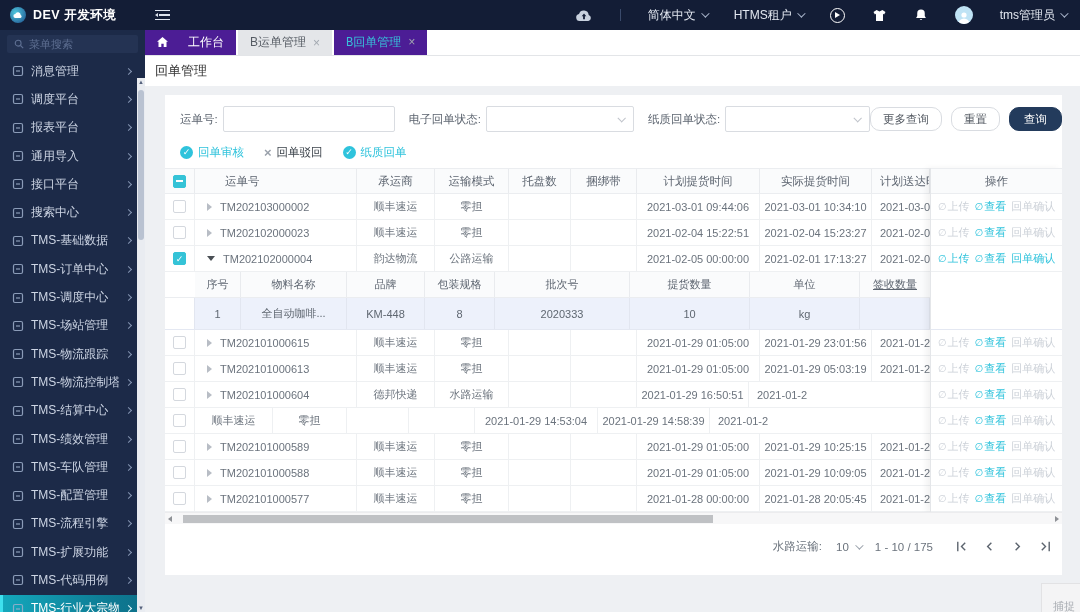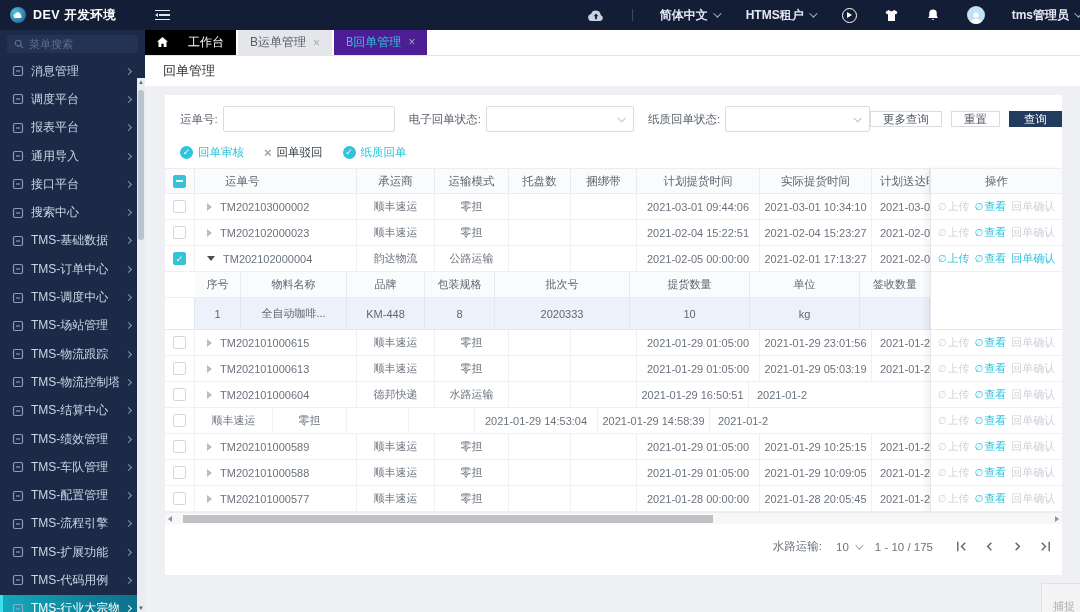--- a/index.html
+++ b/index.html
@@ -9,21 +9,21 @@
   
   .topbar { position:absolute; top:0; left:0; width:1080px; height:30px; background:#131d36; display:flex; align-items:center; color:#fff; z-index:30; }
   .brand { width:145px; display:flex; align-items:center; padding-left:10px; gap:7px; }
   .logo-badge { width:16px; height:16px; border-radius:50%; background:radial-gradient(circle at 35% 35%, #4fc7dd, #1d4e8c); display:inline-flex; align-items:center; justify-content:center; }
   .logo-badge svg { display:block; }
   .brand-text { font-size:12.5px; font-weight:bold; letter-spacing:.5px; white-space:nowrap; }
   .collapse-ic { margin-left:10px; width:15px; height:11px; position:relative; cursor:pointer; }
   .collapse-ic i { position:absolute; left:0; right:0; height:1.6px; background:#dfe5ee; }
   .collapse-ic i:nth-child(1){top:0;} .collapse-ic i:nth-child(2){top:4.6px; left:4px;} .collapse-ic i:nth-child(3){top:9.2px;}
   .collapse-ic::after { content:""; position:absolute; left:0; top:3.2px; border-top:2.5px solid transparent; border-bottom:2.5px solid transparent; border-right:3.5px solid #dfe5ee; }
-  .top-right { margin-left:auto; display:flex; align-items:center; gap:27px; font-size:12px; color:#e3e8f1;font-weight:bold; }
+  .top-right { margin-left:auto; display:flex; align-items:center; gap:27px; padding-right:14px; font-size:12px; color:#e3e8f1; }
   .tb-item { display:inline-flex; align-items:center; gap:5px; cursor:pointer; white-space:nowrap; }
   .tb-divider { width:1px; height:12px; background:#3a4a6b; }
   .chev-down { display:inline-block; width:6px; height:6px; border-right:1.3px solid #aab6cc; border-bottom:1.3px solid #aab6cc; transform:rotate(45deg) translateY(-2px); }
   .play-circle { width:15px; height:15px; border:1.4px solid #fff; border-radius:50%; display:inline-flex; align-items:center; justify-content:center; }
   .play-circle::after { content:""; border-top:3px solid transparent; border-bottom:3px solid transparent; border-left:5px solid #fff; margin-left:1px; }
   .avatar { width:18px; height:18px; border-radius:50%; background:#bfe3f5; display:inline-flex; align-items:flex-end; justify-content:center; overflow:hidden; }
 
   
   .sidebar { position:absolute; top:30px; left:0; width:145px; height:582px; background:#1c2a48; z-index:20; }
   .menu-search { margin:5px 7px 4px 7px; height:18px; background:#243353; border-radius:2px; display:flex; align-items:center; gap:5px; padding:0 7px; color:#5e6f92; font-size:11px; }
@@ -38,41 +38,41 @@
   .side-scrollbar { position:absolute; top:48px; right:0; width:8px; bottom:0; background:#e9ecf1; z-index:25; }
   .side-thumb { position:absolute; top:12px; left:1px; width:6px; height:150px; background:#b9c2d1; border-radius:3px; }
   .side-arrow { position:absolute; left:0; width:8px; font-size:6px; color:#55617c; text-align:center; }
   .side-arrow.up { top:1px; } .side-arrow.down { bottom:1px; }
 
   
   .main { position:absolute; top:30px; left:145px; width:935px; height:582px; background:#eef0f3; }
   .tabbar { height:26px; background:#fff; border-bottom:1px solid #e3e5e8; display:flex; align-items:stretch; }
   .tab { display:flex; align-items:center; gap:5px; padding:0 12px; font-size:12px; background:#e4e6e9; color:#555b63; margin-right:2px; cursor:pointer; white-space:nowrap; }
   .tab .home-ic { display:none; }
-  .tab.pinned { background:#000000; color:#fff;gap:20px; }
+  .tab.pinned { background:#4c1d95; color:#fff;gap:20px; }
   .tab.pinned .home-ic { display:inline-block; }
   .tab.active { background:#4c1d95; color:#38c1da;font-family:Liberation Mono, monospace; }
   .tab-close { display:none; color:#a2a8b0; font-size:12px; margin-left:2px; }
   .tab.closable .tab-close { display:inline; }
-  .page-title { height:30px; background:#fff; font-size:13px; color:#333; line-height:30px; padding-left:18px; }
+  .page-title { height:30px; background:#fff; font-size:13px; color:#333; line-height:30px; padding-left:10px; }
 
   .content { position:relative; height:526px; }
   .card { position:absolute; top:9px; left:20px; width:897px; height:480px; background:#fff; }
 
   
   .filters { display:flex; align-items:center; padding:11px 0 0 15px; font-size:11.5px; color:#5d6570; }
   .filters label { white-space:nowrap; }
   .f-input, .f-select { height:26px; border:1px solid #d9dce1; border-radius:2px; background:#fff; margin-left:5px; }
   .f-input { width:181px; padding:0 8px; font-size:11.5px; color:#333; outline:none; }
   .f-select { width:173px; display:inline-flex; align-items:center; justify-content:flex-end; padding-right:9px; cursor:pointer; }
   .f-select.narrow { width:169px; }
   .f-select .chev { width:6px; height:6px; border-right:1.3px solid #c0c4cb; border-bottom:1.3px solid #c0c4cb; transform:rotate(45deg) translateY(-1px); }
   .f-label2 { margin-left:14px; }
   .f-buttons { margin-left:auto; display:flex; gap:9px; padding-right:0; }
-  .btn { height:16px; border:1px solid #d9dce1; background:#fff; border-radius:0; font-size:11.5px; color:#555b63; padding:0 12px; cursor:pointer; white-space:nowrap; }
+  .btn { height:24px; border:1px solid #d9dce1; background:#fff; border-radius:10px; font-size:11.5px; color:#555b63; padding:0 12px; cursor:pointer; white-space:nowrap; }
   .btn.primary { background:#233b5c; border-color:#233b5c; color:#fff; padding:0 14px; }
 
   
   .toolbar { display:flex; align-items:center; gap:20px; margin:10px 0 0 15px; height:20px; font-size:11.5px; }
   .tool { display:inline-flex; align-items:center; gap:5px; cursor:pointer; color:#3c434b; }
   .tool.teal { color:#2fc3dc; }
   .check-circle { width:13px; height:13px; border-radius:50%; background:#2fc3dc; color:#fff; font-size:9px; line-height:13px; text-align:center; display:inline-block; }
   .x-ic { color:#9aa1ab; font-size:13px; font-weight:bold; }
 
   
@@ -98,21 +98,21 @@
 
   
   .detail { background:#fff; }
   .sub-head { height:26px; background:#fafbfc; border-bottom:1px solid #ebedf0; font-size:11px; color:#5d6570; }
   .sub-row { height:32px; background:#edf1fb; border-bottom:1px solid #e4e8f2; font-size:11px; color:#5f6771; }
   .scell { display:flex; align-items:center; justify-content:center; border-right:1px solid #e9ebee; overflow:hidden; white-space:nowrap; }
   .sub-row .scell { border-right:1px solid #e2e6f0; }
   .sw-indent{width:30px; border-right:none; background:#fff;}
   .sub-row .sw-indent{ background:#fff; }
   .sw-idx{width:46px;} .sw-mat{width:106px;} .sw-brand{width:78px;} .sw-spec{width:70px;}
-  .sw-batch{width:135px;} .sw-qty{width:120px;} .sw-unit{width:110px;} .sw-sign{width:70px; border-right:none;}
+  .sw-batch{width:135px;} .sw-qty{width:120px;} .sw-unit{width:110px;} .sw-sign{width:70px; border-right:none;text-decoration:underline;}
 
   
   .ops-col { position:absolute; top:0; right:0; width:132px; background:#fff; border-left:1px solid #e4e6e9; box-shadow:-4px 0 6px rgba(0,0,0,.05); }
   .ops-head { height:26px; background:#fafbfc; border-top:1px solid #ebedf0; border-bottom:1px solid #ebedf0; display:flex; align-items:center; justify-content:center; font-size:11.5px; color:#5d6570; }
   .ops-cell { height:26px; border-bottom:1px solid #eef0f2; display:flex; align-items:center; justify-content:center; gap:5px; font-size:11px; }
   .ops-spacer { height:58px; border-bottom:1px solid #e4e8f2; }
   .ops-link { color:#ccd1d8; cursor:pointer; display:inline-flex; align-items:center; gap:1px; white-space:nowrap; }
   .ops-link.teal, .ops-link.on { color:#2fc3dc; }
   .clip-ic { font-size:10px; }
 

